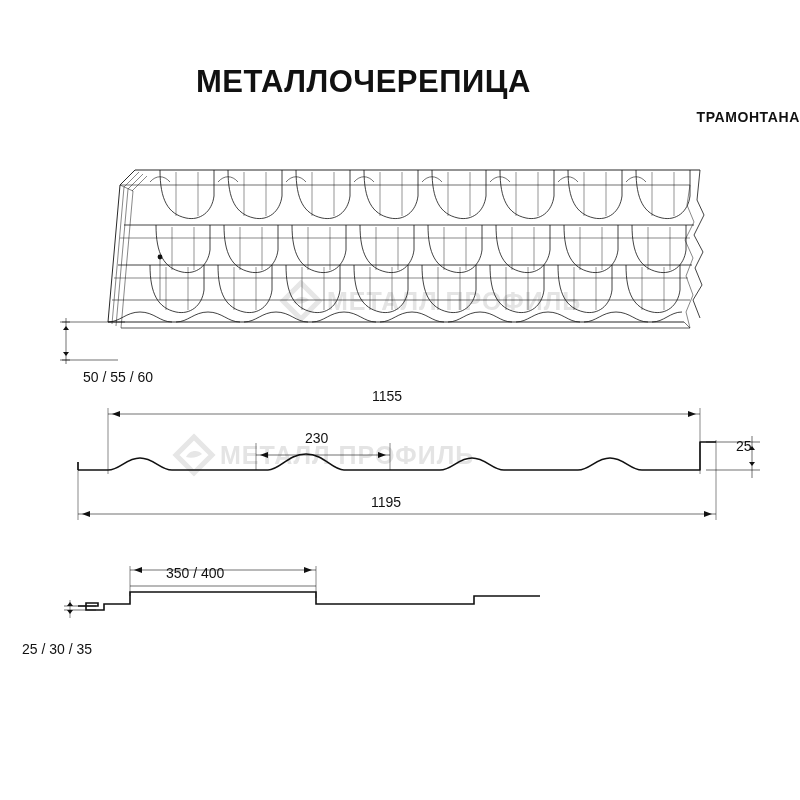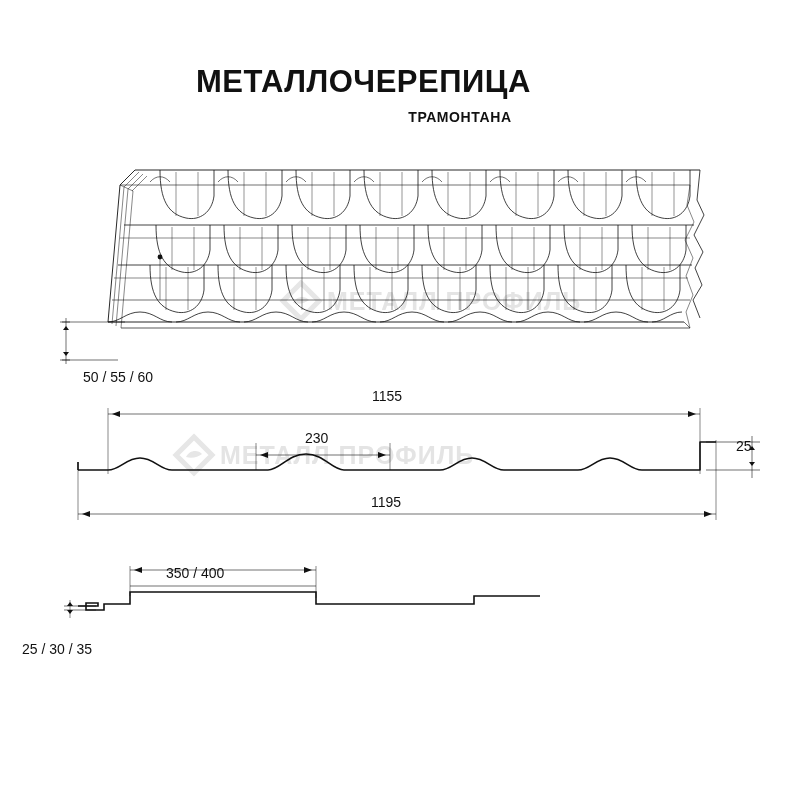--- a/index.html
+++ b/index.html
@@ -36,21 +36,21 @@
     line-height: 1.05;
     margin-left: 196px;
     text-align: left;
   }
   .title-sub {
     font-size: 14px;
     font-weight: bold;
     color: #111111;
     margin-top: 10px;
     margin-left: 120px;
-    text-align: center;
+    text-align: right;
     letter-spacing: 0.6px;
   }
   svg.drawing {
     position: absolute;
     left: 0;
     top: 0;
     width: 800px;
     height: 800px;
   }
   .dim-label {

